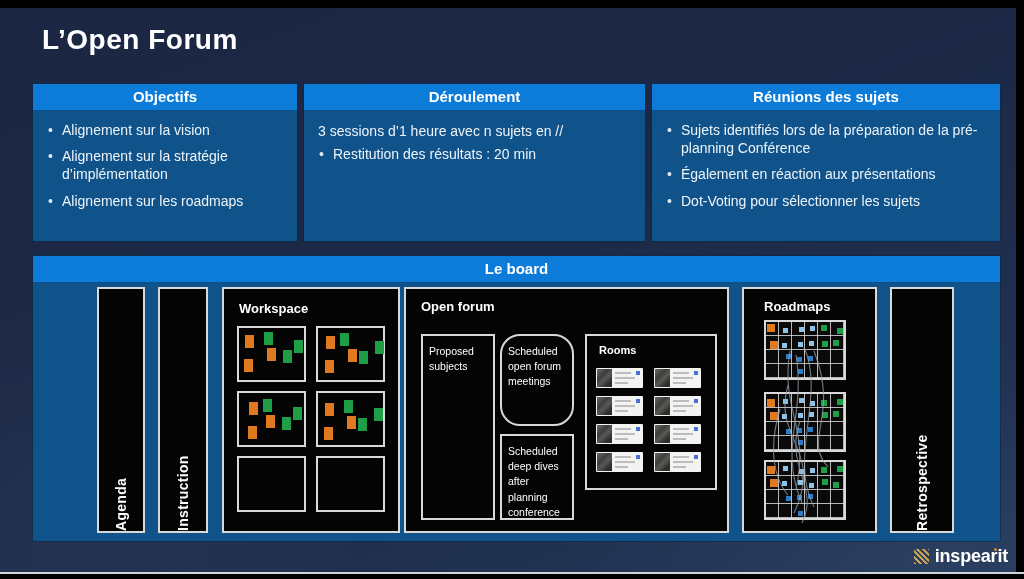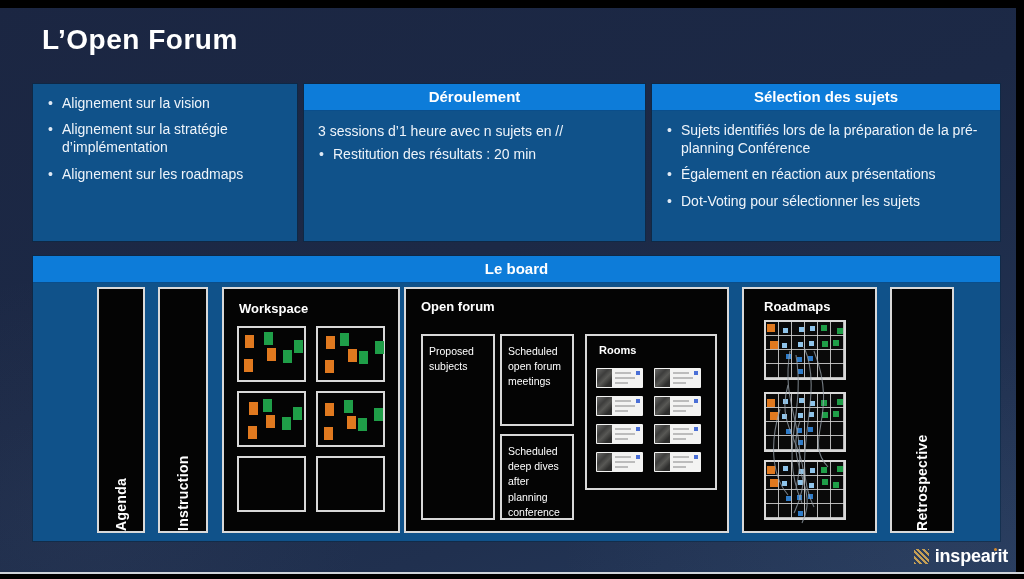--- a/index.html
+++ b/index.html
@@ -49,21 +49,21 @@
 
   .ptitle{color:#fff;font-weight:bold;font-size:13px;}
   .ws-grid{display:grid;grid-template-columns:1fr 1fr;gap:9px 10px;margin-top:9px;}
   .ws-cell{position:relative;height:52px;border:2px solid #d9d9d9;background:#040404;}
   .note{position:absolute;width:9px;height:13px;}
 
   .of-title{position:absolute;left:15px;top:10px;}
   .of-box{position:absolute;border:2px solid #d9d9d9;background:#040404;box-sizing:border-box;
     color:#fff;font-size:10.5px;line-height:1.45;padding:8px 6px;}
   .of-proposed{left:15px;top:45px;width:74px;height:186px;}
-  .of-sched1{left:94px;top:45px;width:74px;height:92px;}
+  .of-sched1{left:94px;top:45px;width:74px;height:92px;border-radius:20px;}
   .of-sched2{left:94px;top:145px;width:74px;height:86px;}
   .of-rooms{left:179px;top:45px;width:132px;height:156px;padding:7px 8px;}
   .rooms-label{color:#fff;font-size:11px;font-weight:bold;margin-left:4px;}
   .rooms-grid{display:grid;grid-template-columns:47px 47px;gap:8px 11px;margin-top:9px;margin-left:1px;}
   .room-card{position:relative;width:47px;height:20px;background:#f3f3f2;border-radius:1px;}
   .room-thumb{position:absolute;left:1px;top:1px;width:15px;height:18px;
     background:linear-gradient(135deg,#6a6a68 0%,#3d3d3c 35%,#585855 55%,#2e2e2d 80%);}
   .room-line{position:absolute;left:19px;height:2px;background:#bcbcbc;}
   .room-dot{position:absolute;right:3px;top:3px;width:4px;height:4px;background:#4a6fd6;}
 
@@ -85,41 +85,42 @@
 </head>
 <body>
 
 <div class="stage">
   <div class="bg-hint1"></div>
   <div class="bg-hint2"></div>
 
   <div class="slide-title">L’Open Forum</div>
 
   <div class="infobox" style="left:33px;width:264px;">
+    <div class="hd">Objectifs</div>
     <div class="bd">
       <ul class="blist">
           <li>Alignement sur la vision</li>
           <li>Alignement sur la stratégie d’implémentation</li>
           <li>Alignement sur les roadmaps</li>
         </ul>
     </div>
   </div>
 
   <div class="infobox" style="left:304px;width:341px;">
     <div class="hd">Déroulement</div>
     <div class="bd">
       <p class="intro">3 sessions d’1 heure avec n sujets en //</p>
       <ul class="blist">
           <li>Restitution des résultats : 20 min</li>
         </ul>
     </div>
   </div>
 
   <div class="infobox" style="left:652px;width:348px;">
-    <div class="hd">Sélection des sujets</div>
+    <div class="hd">Réunions des sujets</div>
     <div class="bd">
       <ul class="blist">
           <li>Sujets identifiés lors de la préparation de la pré-planning Conférence</li>
           <li>Également en réaction aux présentations</li>
           <li>Dot-Voting pour sélectionner les sujets</li>
         </ul>
     </div>
   </div>
 
   <div class="board">

